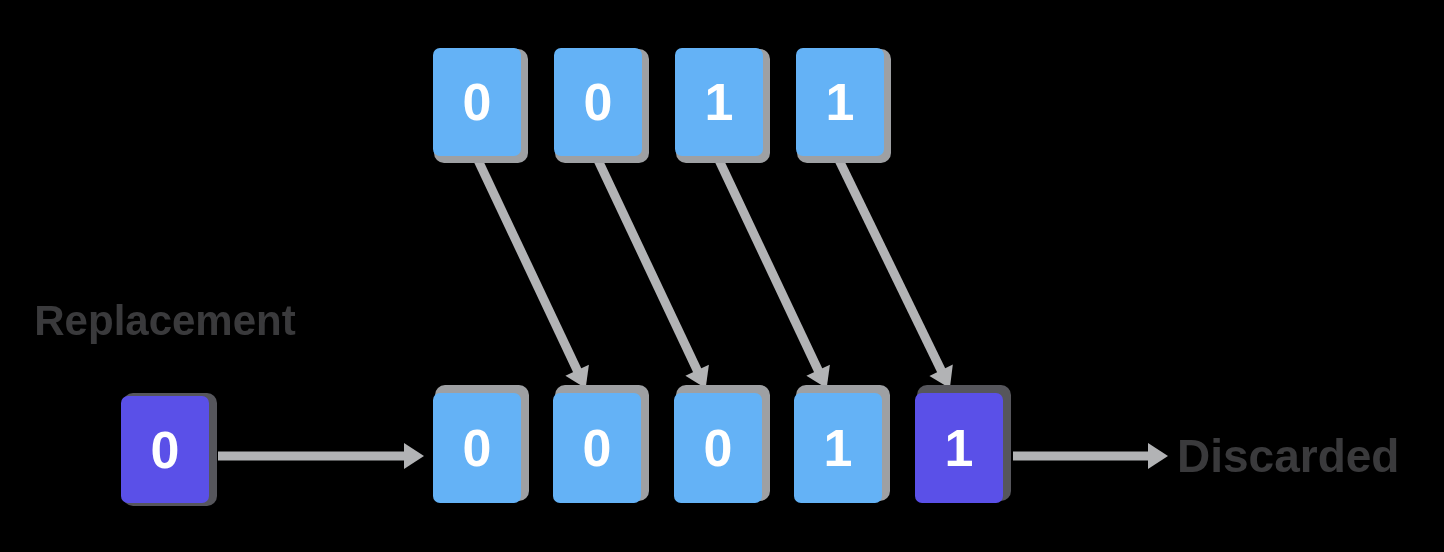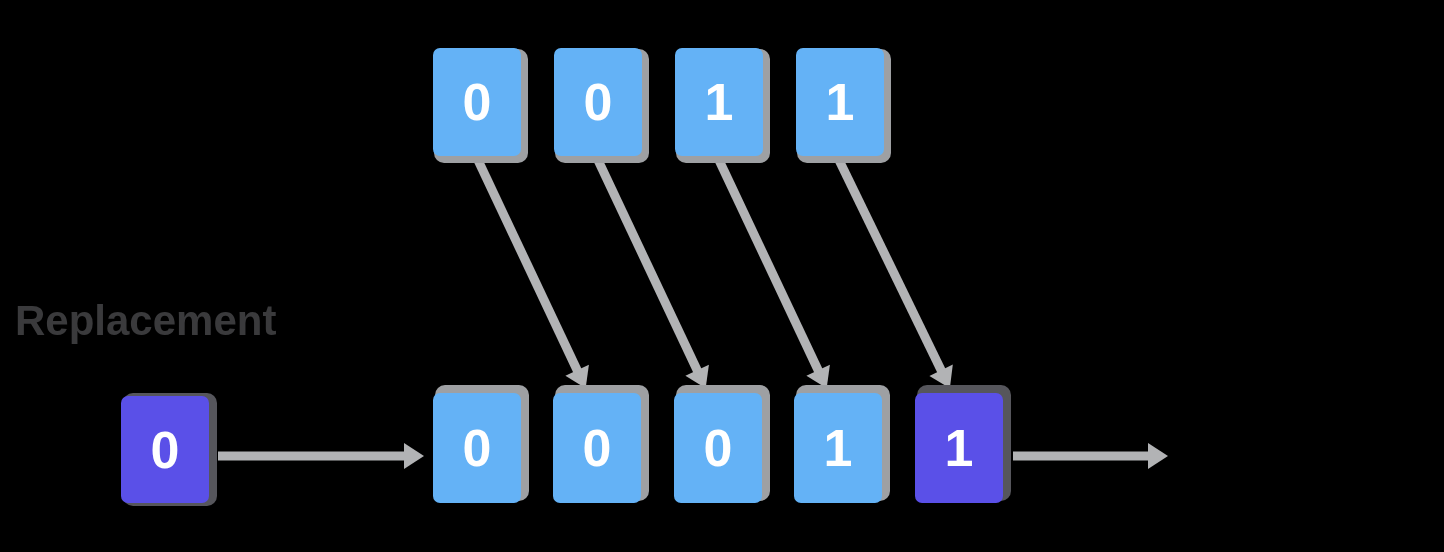--- a/index.html
+++ b/index.html
@@ -62,20 +62,21 @@
   }
   .label {
     position: absolute;
     color: var(--label-text);
     font-weight: 700;
   }
   .label.replacement-label {
     left: 15px;
     top: 296px;
     width: 300px;
+    text-align: center;
     font-size: 42px;
     line-height: 50px;
   }
   .label.discarded-label {
     left: 1177px;
     top: 430px;
     font-size: 46px;
     line-height: 52px;
   }
 </style>
@@ -108,14 +109,15 @@
   <div class="cell blue top-row" style="left:554px">0</div>
   <div class="cell blue top-row" style="left:675px">1</div>
   <div class="cell blue top-row" style="left:796px">1</div>
 
   <div class="cell blue bottom-row" style="left:433px">0</div>
   <div class="cell blue bottom-row" style="left:553px">0</div>
   <div class="cell blue bottom-row" style="left:674px">0</div>
   <div class="cell blue bottom-row" style="left:794px">1</div>
   <div class="cell purple bottom-row" style="left:915px">1</div>
 
+  <div class="label discarded-label">Discarded</div>
 
 </div>
 
 </body></html>

